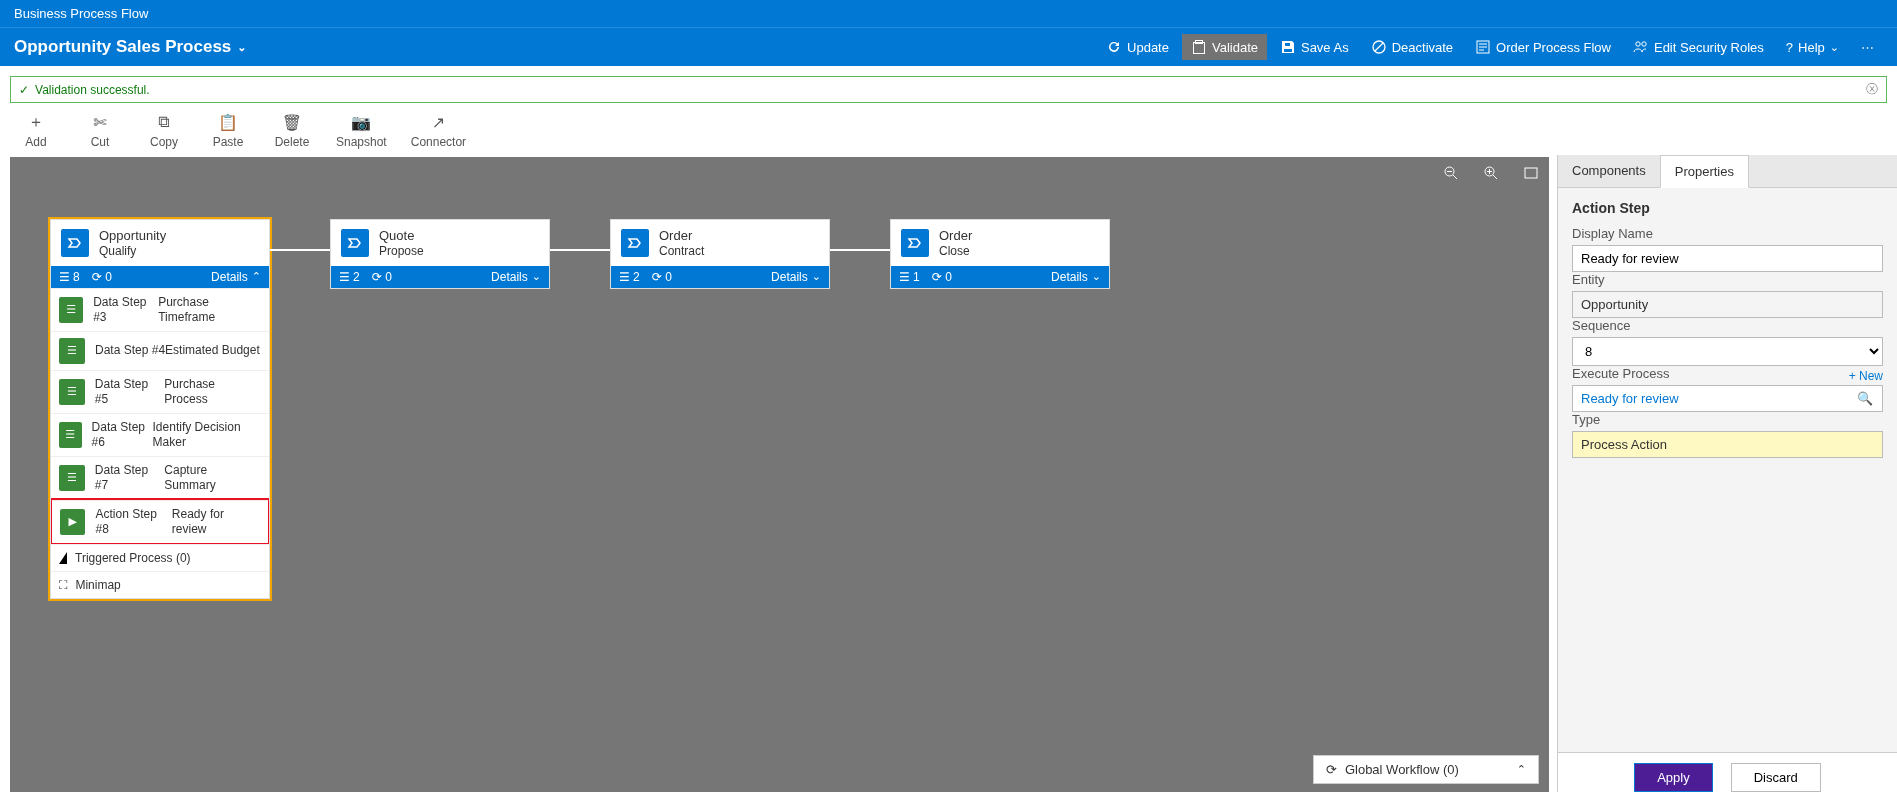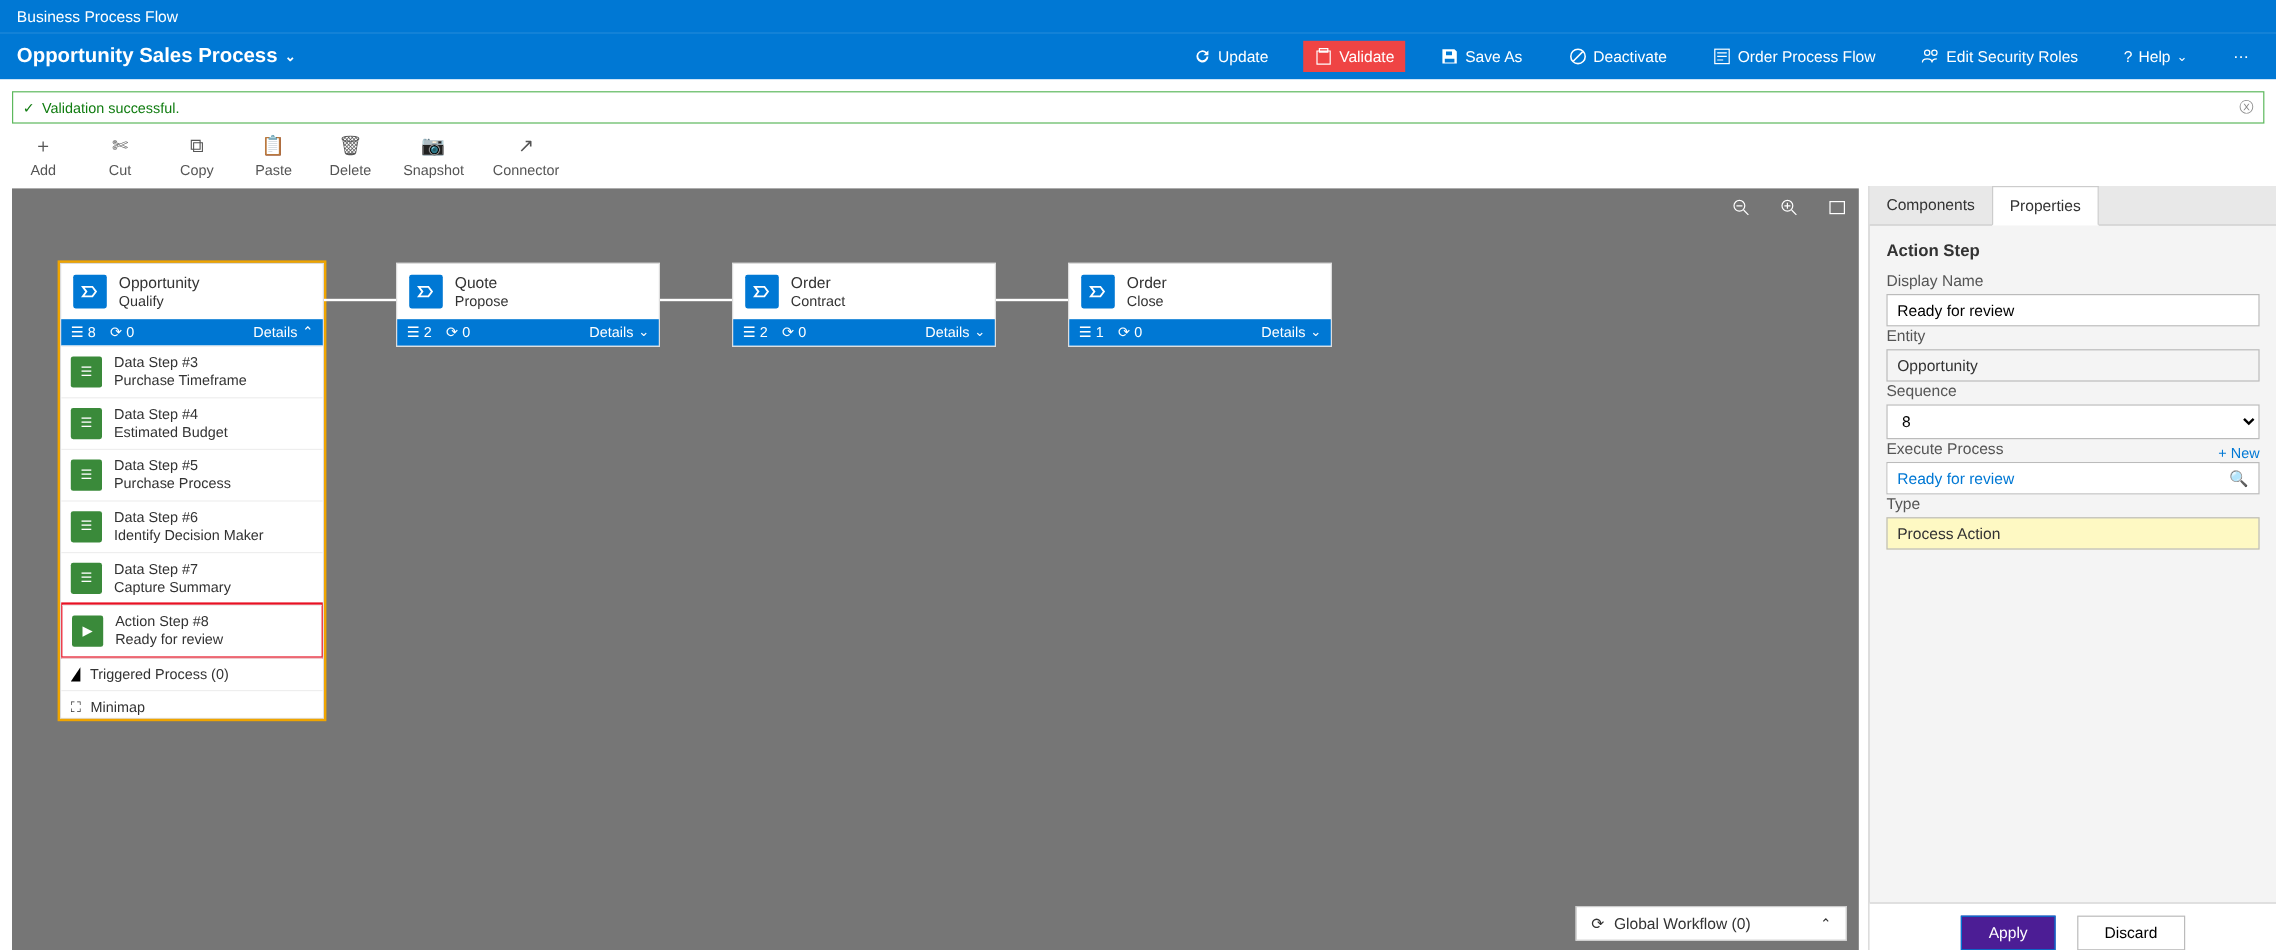--- a/index.html
+++ b/index.html
@@ -1,23 +1,23 @@
 <!DOCTYPE html>
 <html><head>
 <meta charset="utf-8">
 <style>
 *{margin:0;padding:0;box-sizing:border-box;font-family:"Segoe UI",Arial,sans-serif}
 body{background:#fff;font-size:13px;color:#333;overflow:hidden}
 .topbar{background:#0078d4;color:#fff}
 .topbar .breadcrumb{padding:6px 14px;font-size:13px;border-bottom:1px solid rgba(255,255,255,.15)}
 .topbar .titlebar{display:flex;align-items:center;padding:6px 14px}
 .titlebar .title{font-size:17px;font-weight:600;display:flex;align-items:center;gap:6px}
-.titlebar .actions{margin-left:auto;display:flex;gap:20px}
+.titlebar .actions{margin-left:auto;display:flex;gap:4px}
 .titlebar .actions .act{display:flex;align-items:center;gap:5px;padding:5px 9px;cursor:pointer;color:#fff;font-size:13px}
-.titlebar .actions .act.selected{background:#ef4444}
+.titlebar .actions .act.selected{background:#737373}
 .notice{margin:10px 10px 0 10px;border:1px solid #5cb85c;padding:4px 8px;display:flex;align-items:center;color:#107c10;font-size:12px;gap:6px}
 .notice .close{margin-left:auto;color:#888;cursor:pointer}
 .toolbar{display:flex;gap:24px;padding:10px 16px 6px 16px}
 .toolbar .tbtn{display:flex;flex-direction:column;align-items:center;gap:4px;cursor:pointer;color:#555;font-size:12px;min-width:40px}
 .toolbar .tbtn .ico{height:18px;display:flex;align-items:center;justify-content:center;font-size:16px}
 .workspace{display:flex;height:calc(100vh - 145px)}
 .canvas{flex:1;background:#767676;position:relative;overflow:hidden;margin:2px 8px 8px 10px}
 .canvas-tools{position:absolute;top:8px;right:10px;display:flex;gap:24px;color:#fff}
 .canvas-tools span{cursor:pointer}
 .stages{position:absolute;left:40px;top:62px;display:flex;align-items:flex-start;gap:0}
@@ -29,36 +29,36 @@
 .stage-head .lbls{display:flex;flex-direction:column;line-height:1.2}
 .stage-head .lbls .t1{font-size:13px;color:#333}
 .stage-head .lbls .t2{font-size:12px;color:#333}
 .stage-bar{background:#0078d4;color:#fff;display:flex;align-items:center;padding:4px 8px;font-size:12px;gap:12px}
 .stage-bar .det{margin-left:auto;display:flex;align-items:center;gap:4px;cursor:pointer}
 .stage-bar .stat{display:flex;align-items:center;gap:4px}
 .steps{background:#fff;max-height:310px;overflow:hidden}
 .step{display:flex;align-items:center;gap:10px;padding:6px 8px;border-top:1px solid #eee}
 .step .sic2{width:26px;height:26px;background:#3a8a3a;display:flex;align-items:center;justify-content:center;color:#fff;font-size:11px;border-radius:2px}
 .step.action .sic2{background:#3a8a3a}
-.step .slbls{display:flex;flex-direction:column;line-height:1.25;font-size:12px}
+.step .slbls{display:flex;flex-direction:row;line-height:1.25;font-size:12px}
 .step-wrap.redbox{border:2px solid #e81123;margin:-1px;padding:0}
 .step-footer{display:flex;align-items:center;padding:6px 8px;gap:8px;border-top:1px solid #eee;font-size:12px}
 .step-footer .tri{width:0;height:0;border-left:8px solid transparent;border-right:0 solid transparent;border-bottom:12px solid #000}
 .minimap{display:flex;align-items:center;gap:8px;padding:6px 8px;border-top:1px solid #eee;font-size:12px}
 .globalwf{position:absolute;bottom:10px;right:10px;left:auto;background:#fff;border:1px solid #ccc;display:flex;align-items:center;padding:6px 12px;font-size:13px;gap:10px;width:226px;justify-content:space-between}
 .side{width:340px;border-left:1px solid #ccc;background:#f4f4f4;display:flex;flex-direction:column}
 .side .tabs{display:flex;border-bottom:1px solid #ccc;background:#e8e8e8}
 .side .tabs .tab{padding:8px 14px;font-size:13px;cursor:pointer}
 .side .tabs .tab.active{background:#ffffff;border:1px solid #ccc;border-bottom:1px solid #fff;margin-bottom:-1px}
 .side .body{flex:1;padding:12px 14px;overflow:auto;position:relative}
 .side h3{font-weight:700;font-size:14px;margin-bottom:10px}
 .fld{}
 .fld label{display:block;font-size:13px;color:#555;margin-bottom:4px}
 .fld .ctrl{width:100%;border:1px solid #bbb;padding:5px 8px;font-size:13px;background:#fff}
-.fld .row{display:flex;align-items:flex-end;justify-content:space-between}
+.fld .row{display:flex;align-items:center;justify-content:space-between}
 .fld .new{color:#0078d4;font-size:12px;cursor:pointer}
 .lookup{display:flex;align-items:center;border:1px solid #bbb;background:#fff}
 .lookup input{flex:1;border:none;padding:5px 8px;font-size:13px;color:#0078d4}
 .lookup .mag{padding:0 8px;color:#666;cursor:pointer}
 .panel{border:1px solid #ccc;padding:10px 12px;background:#efefef}
 .panel .pt{font-size:13px;margin-bottom:8px}
 .side .foot{display:flex;justify-content:center;gap:18px;padding:10px;border-top:1px solid #ccc;background:#fff}
 .btn{padding:6px 22px;font-size:13px;cursor:pointer;border:1px solid #bbb;background:#fff}
 .btn.primary{background:#4c1d95;color:#fff;border-color:#0078d4}
 select.ctrl{appearance:auto}

